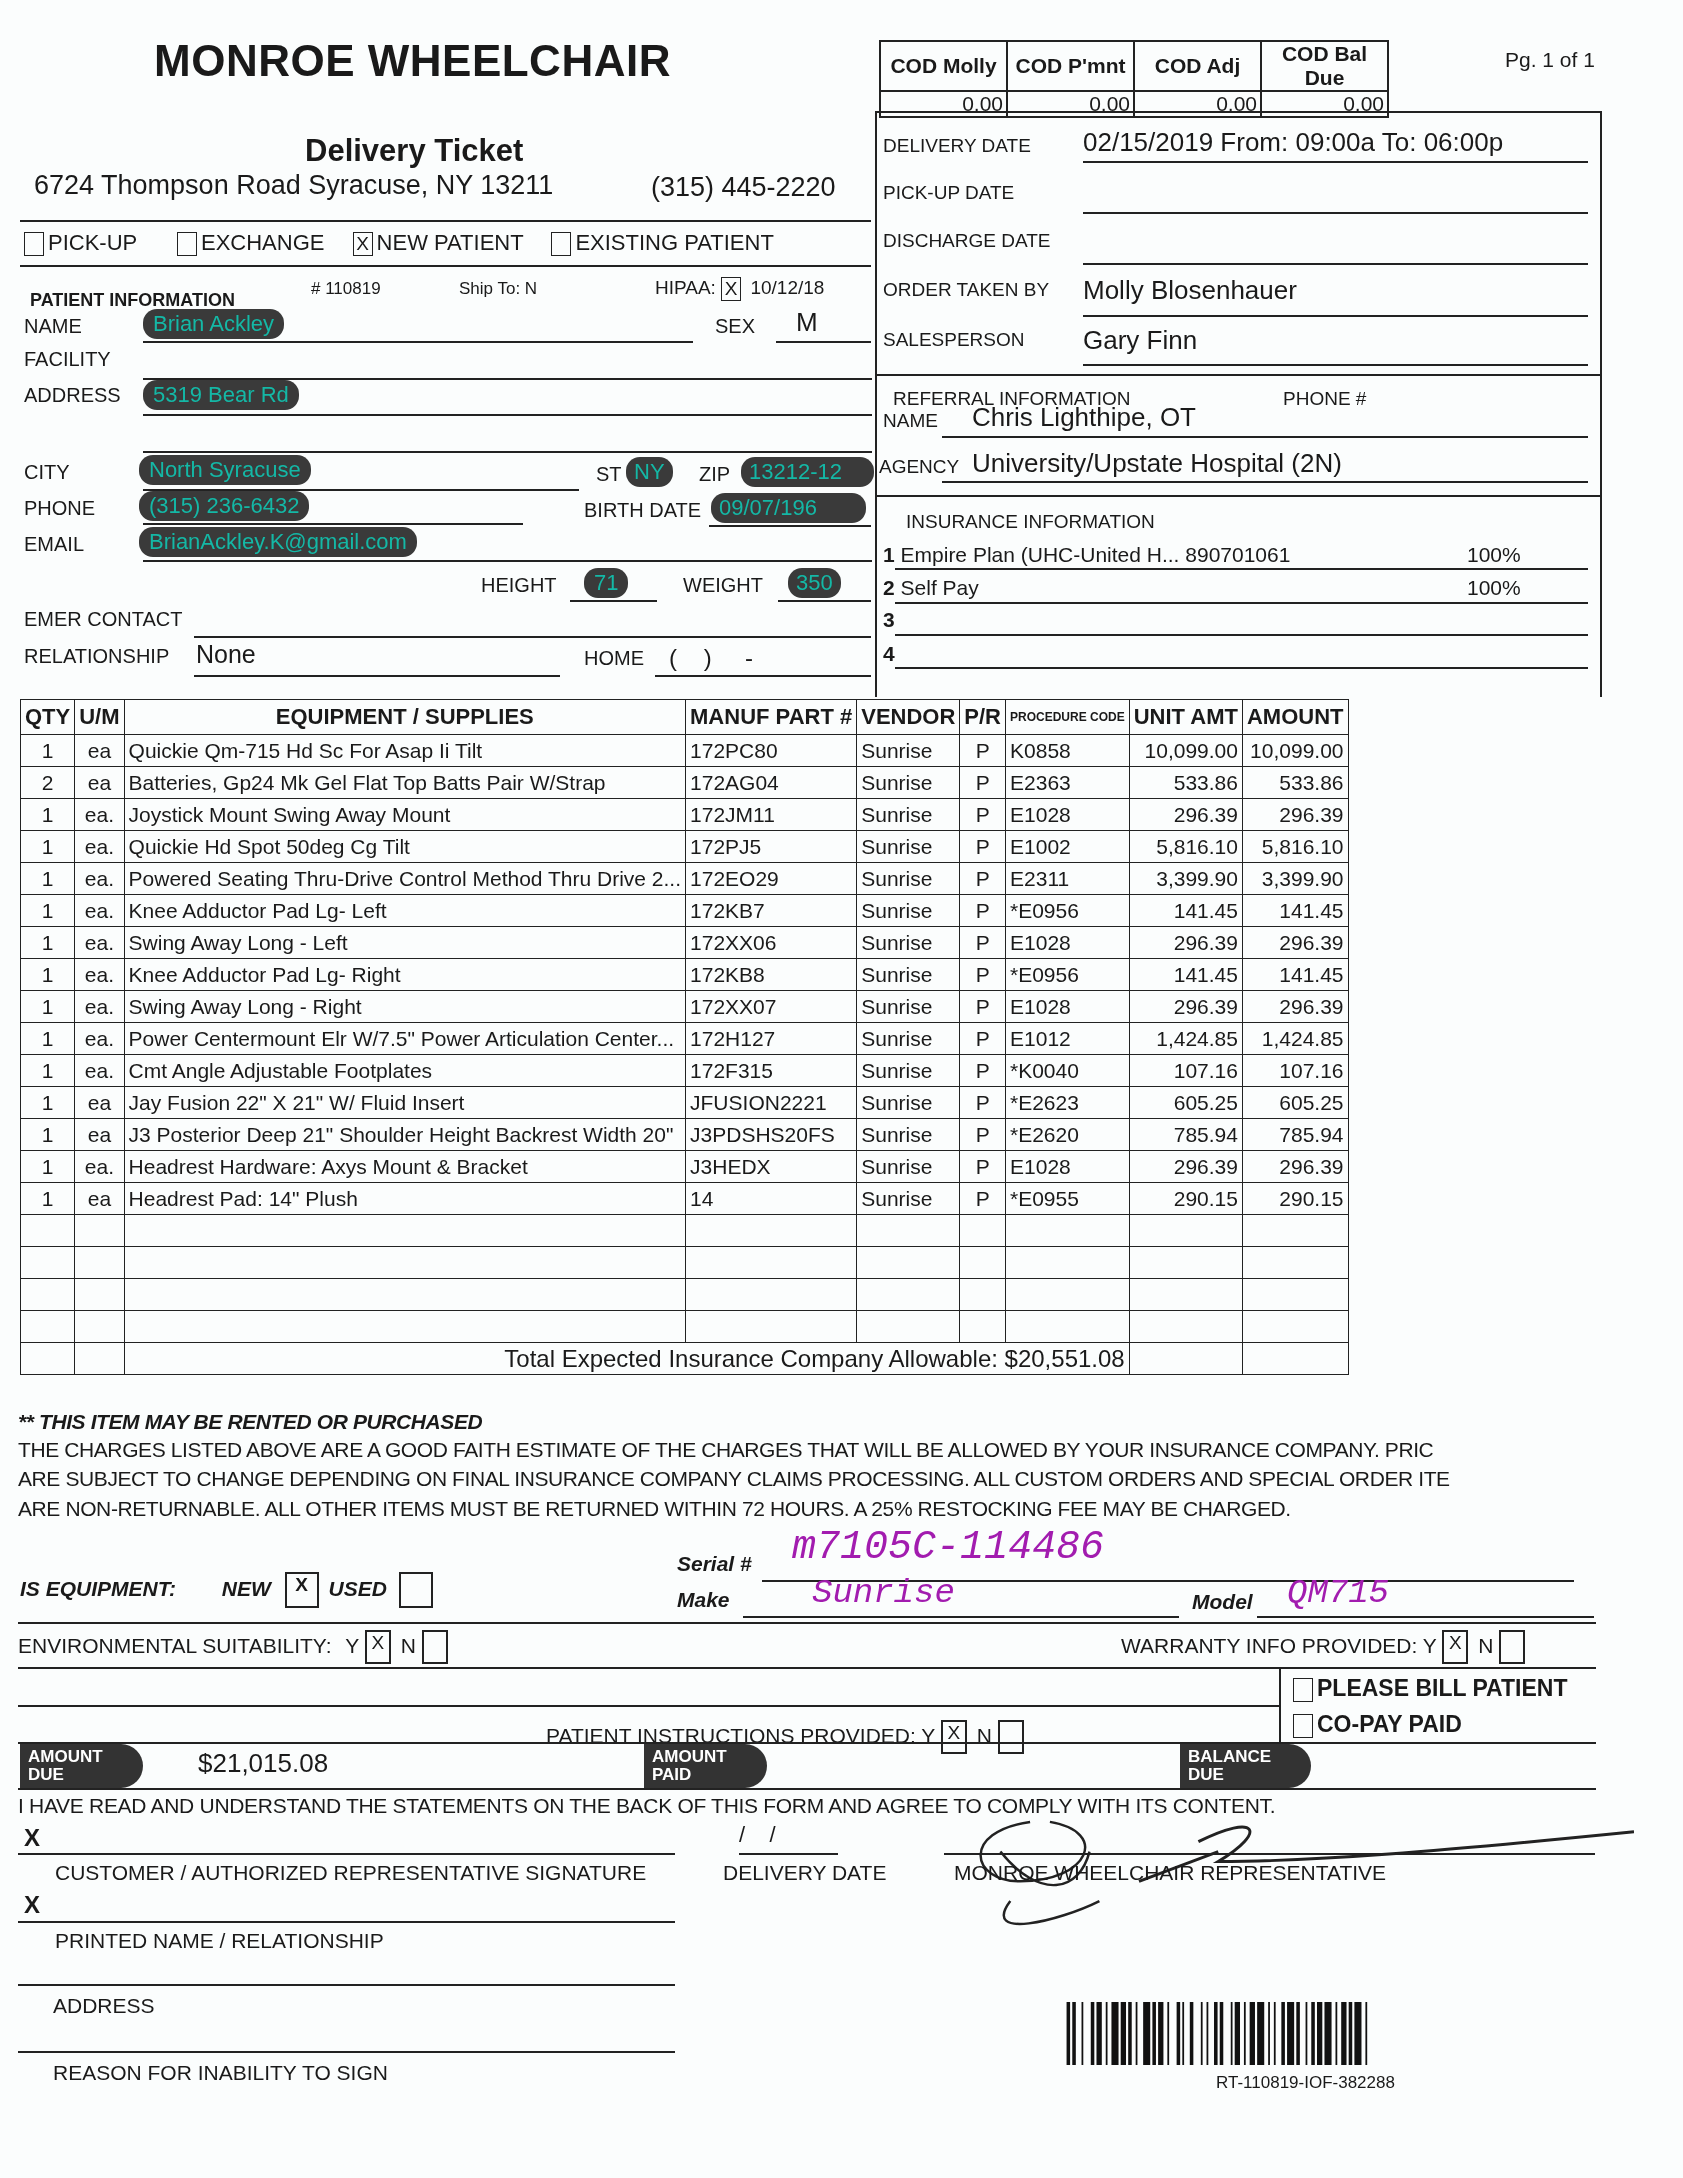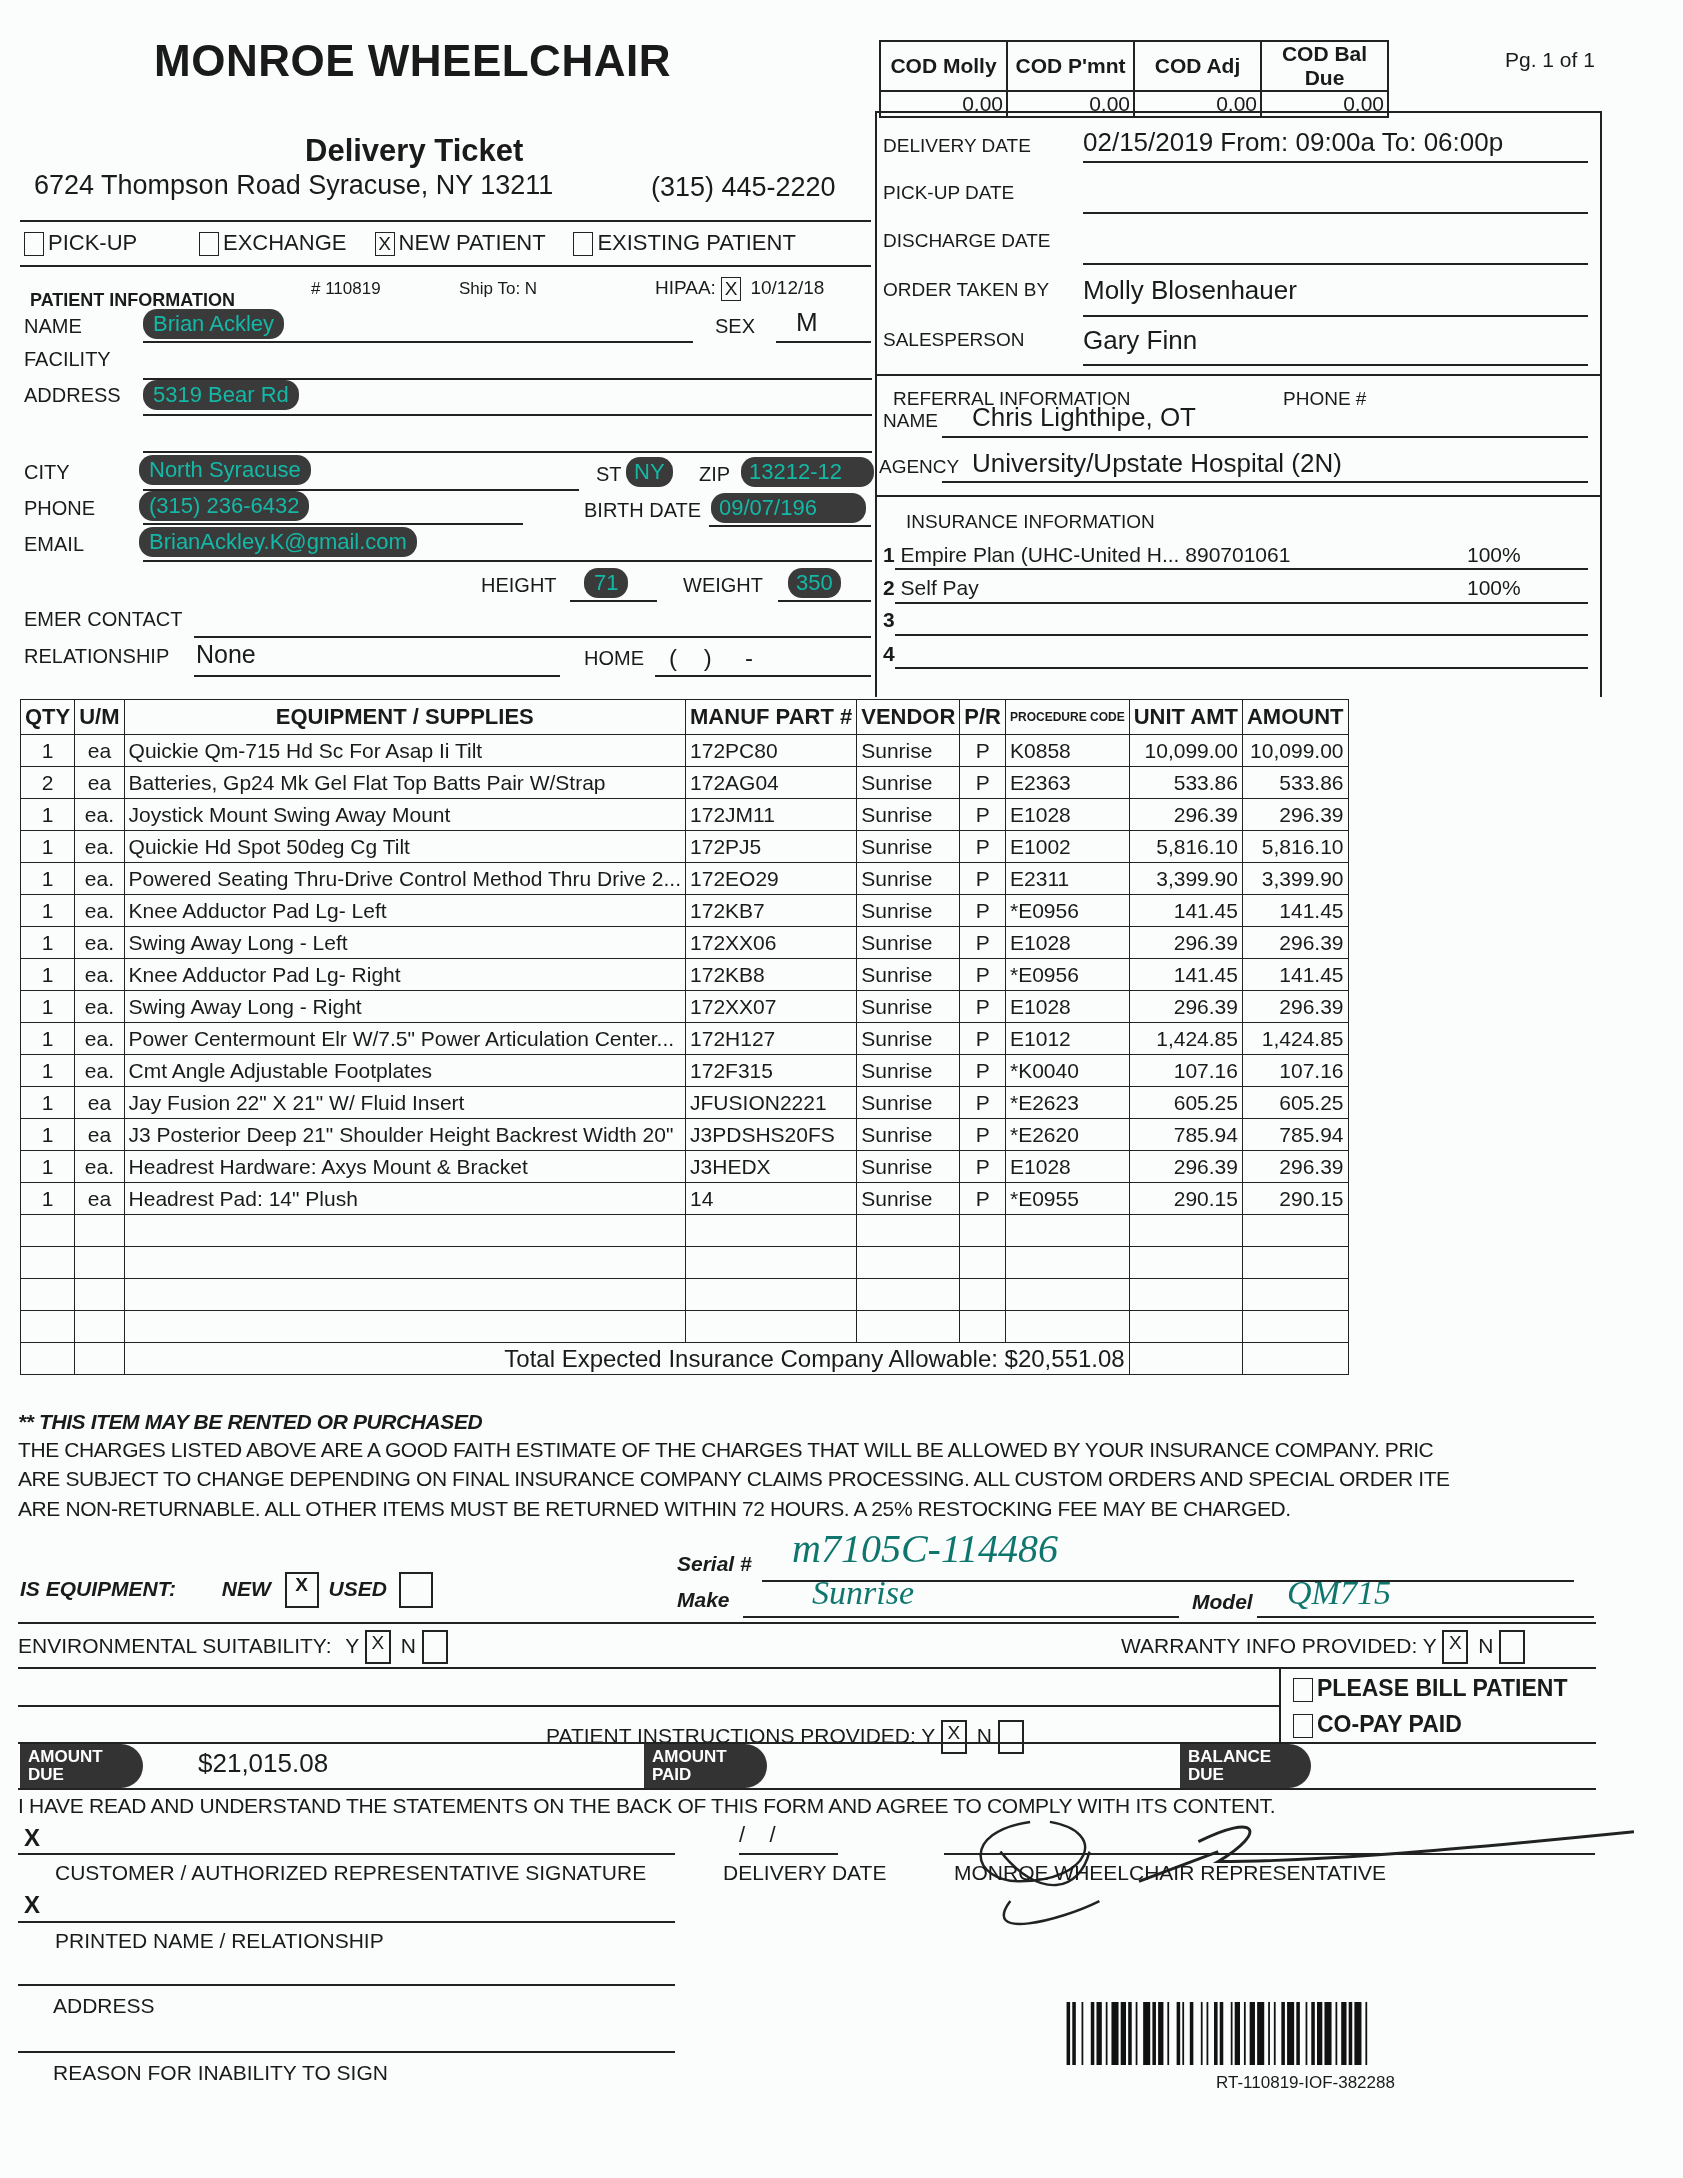--- a/index.html
+++ b/index.html
@@ -38,21 +38,21 @@
   #eq th, #eq td { border:1.5px solid #222; padding:0 4px; height:31px; font-size:21px; white-space:nowrap; overflow:hidden; }
   #eq th { font-weight:bold; font-size:22px; height:34px; }
   #eq th.small { font-size:12px; line-height:13px; }
   #eq td.num { text-align:right; }
   #eq td.ctr { text-align:center; }
   #eq td.desc { font-size:21px; }
 
   .disc { left:18px; font-size:21px; white-space:nowrap; letter-spacing:-0.4px; }
   .pill { position:absolute; background:#333; color:#fff; font-weight:bold; font-size:17px; line-height:18px;
           padding:4px 40px 4px 8px; border-radius:0 30px 30px 0; }
-  .hand { font-family:Liberation Serif, serif; font-style:italic; font-size:40px; color:#0f766e; }
+  .hand { font-family:Liberation Mono, monospace; font-style:italic; font-size:40px; color:#a21caf; }
 </style>
 </head>
 <body>
 
 <div class="abs" id="title">MONROE WHEELCHAIR</div>
 <div class="abs" id="subtitle">Delivery Ticket</div>
 <div class="abs" id="addr">6724 Thompson Road   Syracuse, NY 13211</div>
 <div class="abs" id="phone">(315) 445-2220</div>
 
 <table class="abs" id="cod">
@@ -69,21 +69,21 @@
     <td class="v">0.00</td>
     <td class="v">0.00</td>
   </tr>
 </tbody>
   </table>
 <div class="abs" id="pg">Pg. 1 of 1</div>
 
 <div class="line" style="left:20px; top:220px; width:851px;"></div>
 <div class="abs" style="left:24px; top:230px; font-size:22px; white-space:nowrap;">
   <span><span class="cb"></span><span>PICK-UP</span></span>
-  <span style="margin-left:22px;padding-left:34px;"><span class="cb"></span><span>EXCHANGE</span></span>
+  <span style="padding-left:34px;"><span class="cb"></span><span>EXCHANGE</span></span>
   <span style="margin-left:22px;"><span class="cb">X</span><span>NEW PATIENT</span></span>
   <span style="margin-left:22px;"><span class="cb"></span><span>EXISTING PATIENT</span></span>
 </div>
 <div class="line" style="left:20px; top:265px; width:851px;"></div>
 
 <div class="abs" style="left:14px; top:290px; font-size:18px; font-weight:bold;margin-left:16px;">PATIENT INFORMATION</div>
 <div class="abs" style="left:311px; top:279px; font-size:17px;"># 110819</div>
 <div class="abs" style="left:459px; top:279px; font-size:17px;">Ship To: N</div>
 <div class="abs" style="left:655px; top:277px; font-size:19px; white-space:nowrap;">
   <span>HIPAA:</span>

